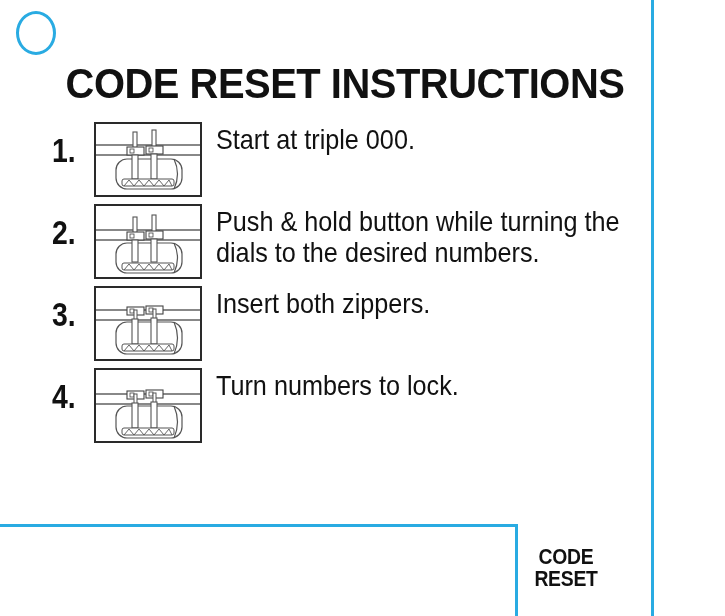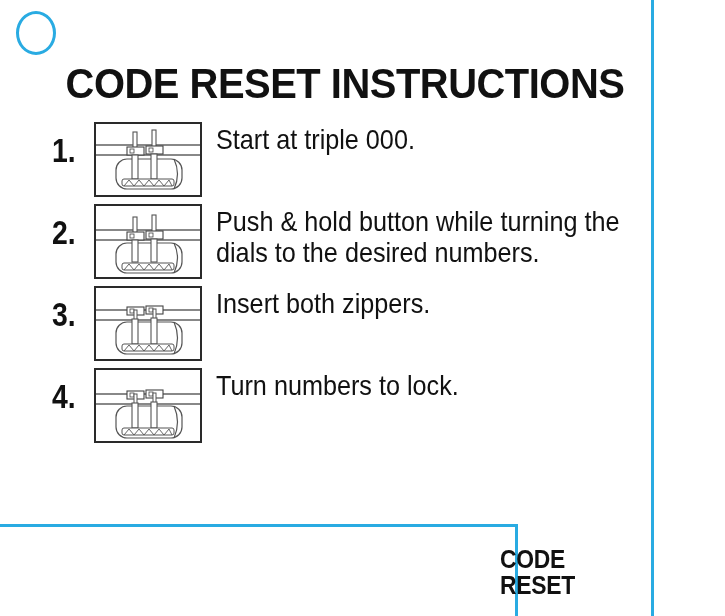--- a/index.html
+++ b/index.html
@@ -117,24 +117,24 @@
     transform: scaleX(0.9);
     transform-origin: left top;
   }
 
   
   .brand {
     position: absolute;
     right: 28px;
     top: 546px;
     width: 150px;
-    text-align: left;
+    text-align: center;
     font-family: "Liberation Sans Narrow", "Liberation Sans", sans-serif;
     font-weight: bold;
-    font-size: 26px;
+    font-size: 22px;
     line-height: 1.0;
     color: #111111;
     letter-spacing: -0.3px;
   }
   .brand div { transform: scaleX(0.88); transform-origin: right center; }
 </style>
 </head>
 <body>
 
 <div id="page">

